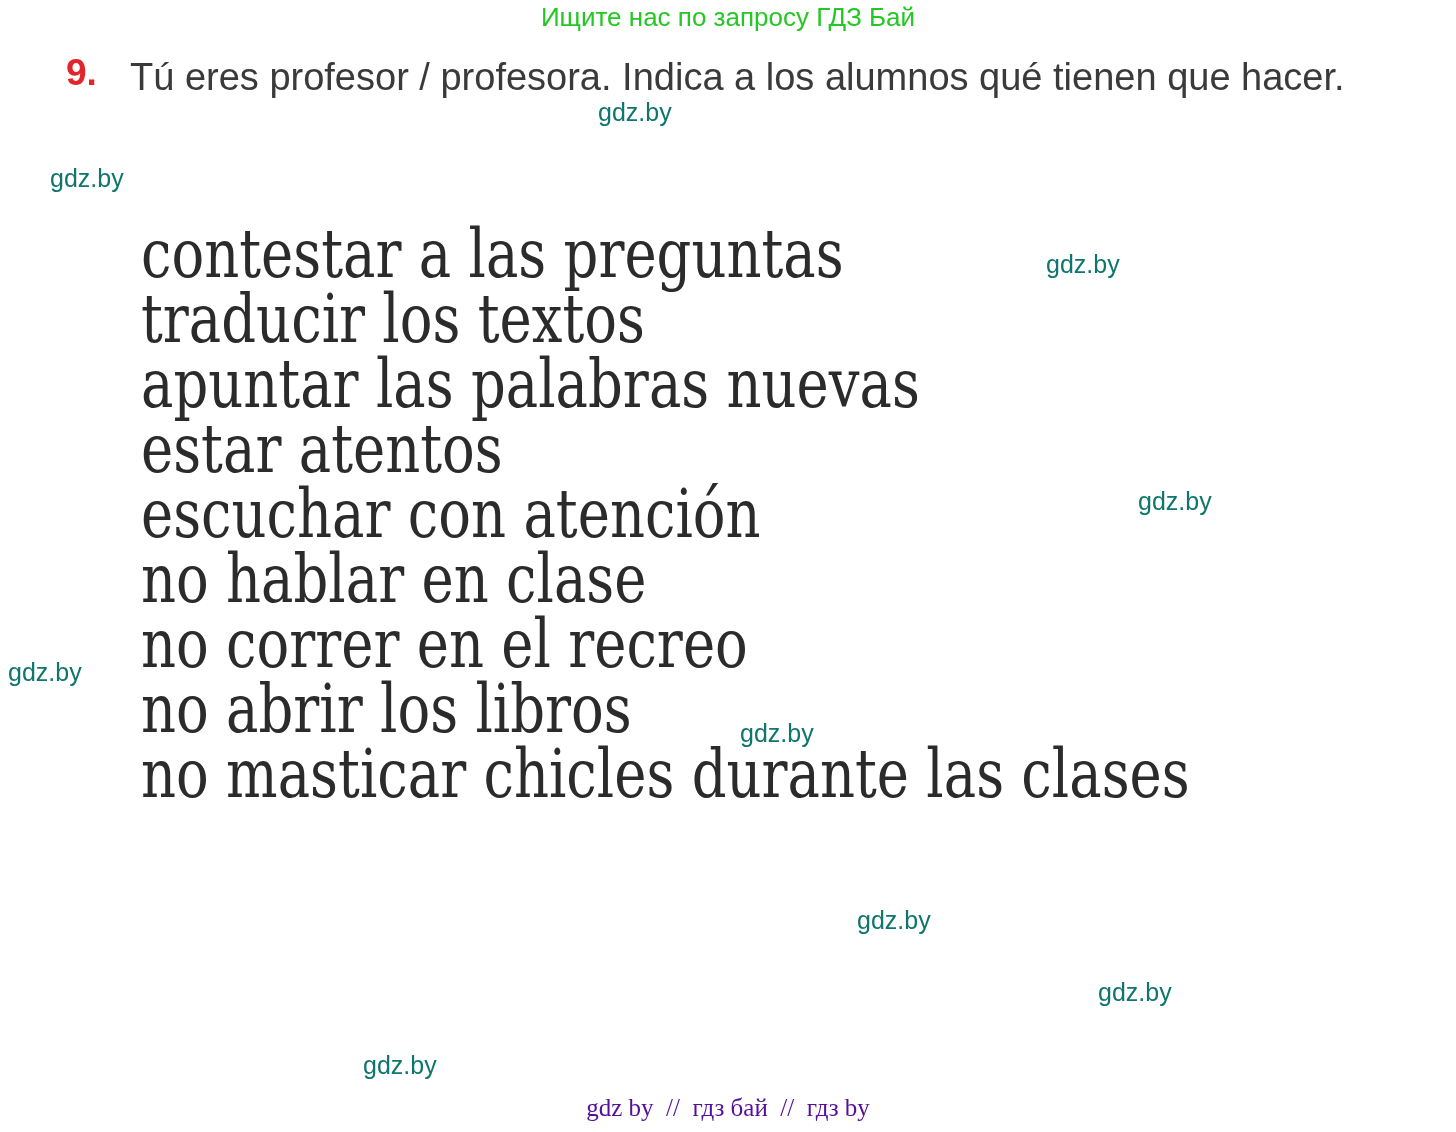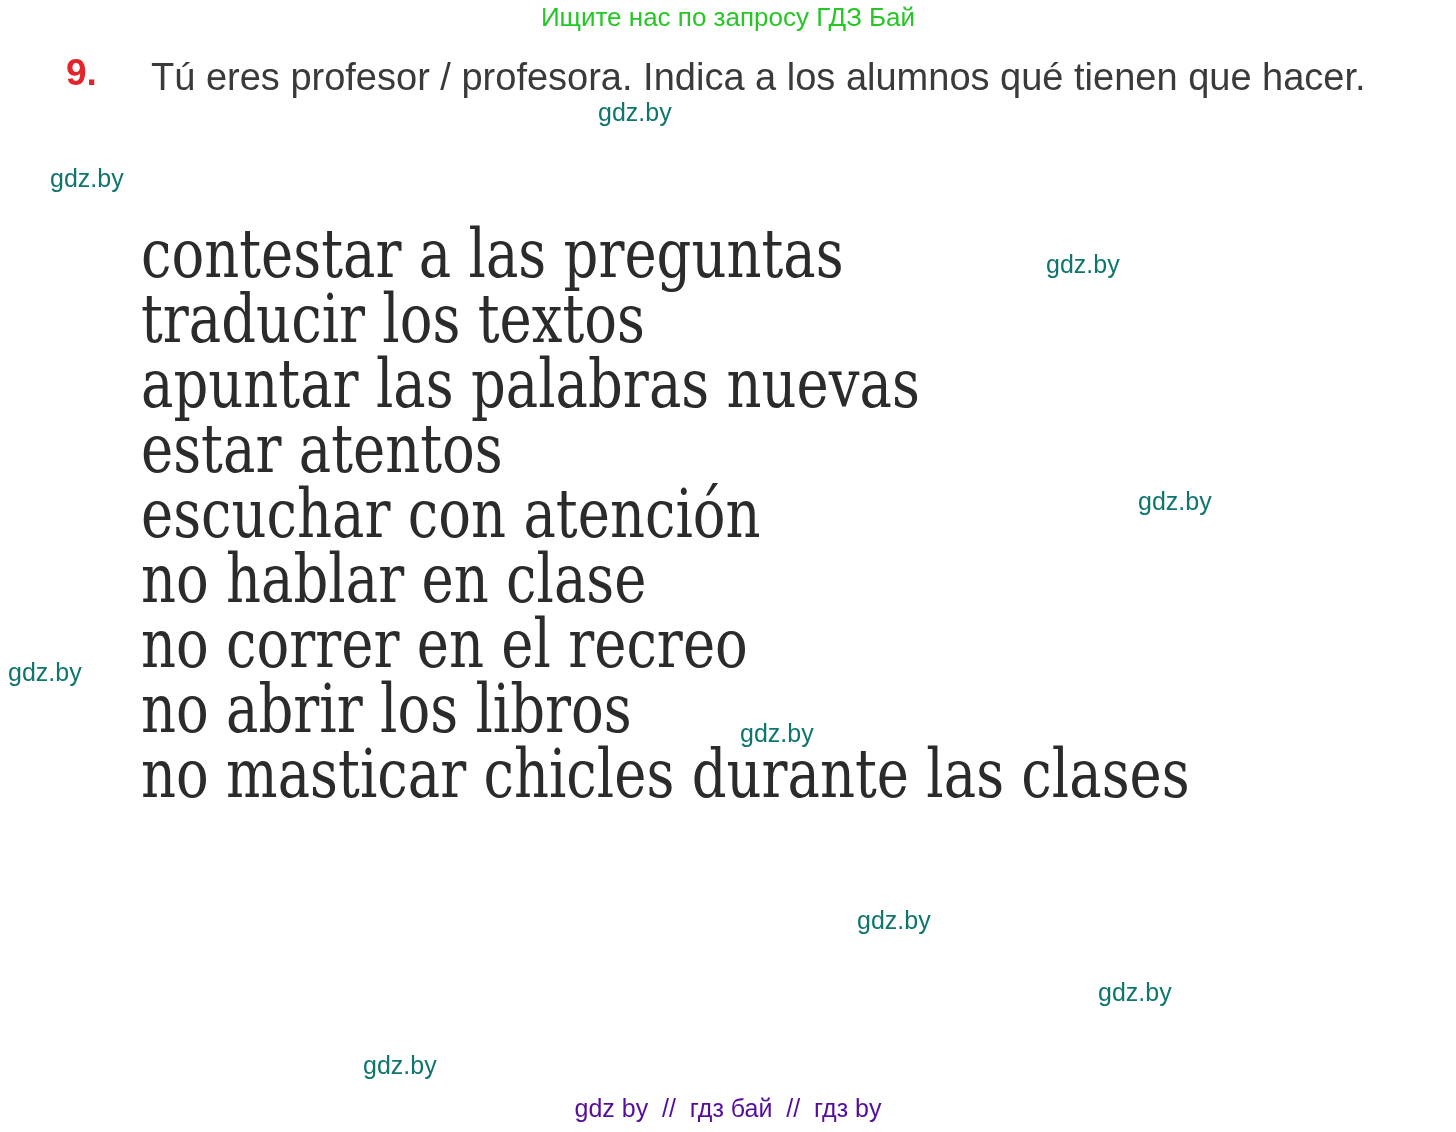--- a/index.html
+++ b/index.html
@@ -37,21 +37,20 @@
   }
   .instruction {
     position: absolute;
     left: 130px;
     top: 50px;
     width: 1300px;
     font-size: 38px;
     line-height: 54px;
     color: #3a3a3a;
     font-family: "Liberation Sans", sans-serif;
-    margin-left: 21px;
   }
   .wm {
     position: absolute;
     font-size: 25px;
     color: #0f766e;
     font-family: "Liberation Sans", sans-serif;
     white-space: nowrap;
   }
   .wm-1 { left: 598px;  top: 98px; }
   .wm-2 { left: 50px;   top: 164px; }
@@ -84,21 +83,21 @@
   }
   .footer-note {
     position: absolute;
     top: 1094px;
     left: 0;
     right: 0;
     text-align: center;
     font-size: 25px;
     color: #550e9c;
     white-space: pre;
-    font-family: Liberation Sans, sans-serif;
+    font-family: Liberation Serif, serif;
   }
 </style>
 </head>
 <body>
 
 <div class="page">
 
   <div class="header-note">Ищите нас по запросу ГДЗ Бай</div>
 
   <div class="exercise-number">9.</div>

